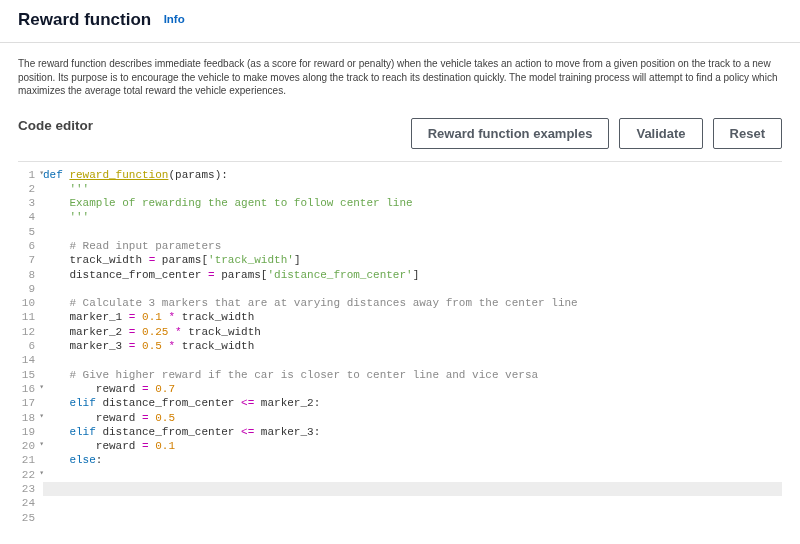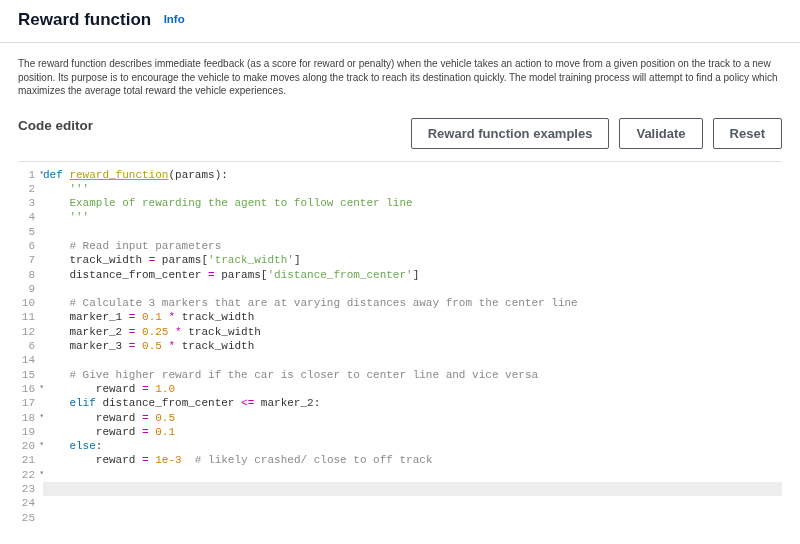--- a/index.html
+++ b/index.html
@@ -150,23 +150,23 @@
         <div class="cl"><span class="var">    </span><span class="com"># Read input parameters</span></div>
         <div class="cl"><span class="var">    track_width </span><span class="op">=</span><span class="var"> params[</span><span class="str">'track_width'</span><span class="var">]</span></div>
         <div class="cl"><span class="var">    distance_from_center </span><span class="op">=</span><span class="var"> params[</span><span class="str">'distance_from_center'</span><span class="var">]</span></div>
         <div class="cl"></div>
         <div class="cl"><span class="var">    </span><span class="com"># Calculate 3 markers that are at varying distances away from the center line</span></div>
         <div class="cl"><span class="var">    marker_1 </span><span class="op">=</span><span class="var"> </span><span class="num">0.1</span><span class="var"> </span><span class="op">*</span><span class="var"> track_width</span></div>
         <div class="cl"><span class="var">    marker_2 </span><span class="op">=</span><span class="var"> </span><span class="num">0.25</span><span class="var"> </span><span class="op">*</span><span class="var"> track_width</span></div>
         <div class="cl"><span class="var">    marker_3 </span><span class="op">=</span><span class="var"> </span><span class="num">0.5</span><span class="var"> </span><span class="op">*</span><span class="var"> track_width</span></div>
         <div class="cl"></div>
         <div class="cl"><span class="var">    </span><span class="com"># Give higher reward if the car is closer to center line and vice versa</span></div>
-        <div class="cl"><span class="var">        reward </span><span class="op">=</span><span class="var"> </span><span class="num">1.0</span></div>
+        <div class="cl"><span class="var">        reward </span><span class="op">=</span><span class="var"> </span><span class="num">0.7</span></div>
         <div class="cl"><span class="var">    </span><span class="kw">elif</span><span class="var"> distance_from_center </span><span class="op">&lt;=</span><span class="var"> marker_2:</span></div>
         <div class="cl"><span class="var">        reward </span><span class="op">=</span><span class="var"> </span><span class="num">0.5</span></div>
+        <div class="cl"><span class="var">    </span><span class="kw">elif</span><span class="var"> distance_from_center </span><span class="op">&lt;=</span><span class="var"> marker_3:</span></div>
         <div class="cl"><span class="var">        reward </span><span class="op">=</span><span class="var"> </span><span class="num">0.1</span></div>
         <div class="cl"><span class="var">    </span><span class="kw">else</span><span class="var">:</span></div>
-        <div class="cl"><span class="var">        reward </span><span class="op">=</span><span class="var"> </span><span class="num">1e-3</span><span class="var">  </span><span class="com"># likely crashed/ close to off track</span></div>
         <div class="cl"></div>
         <div class="cl hl"></div>
       </div>
   </div>
 </div>
 
 </body></html>

